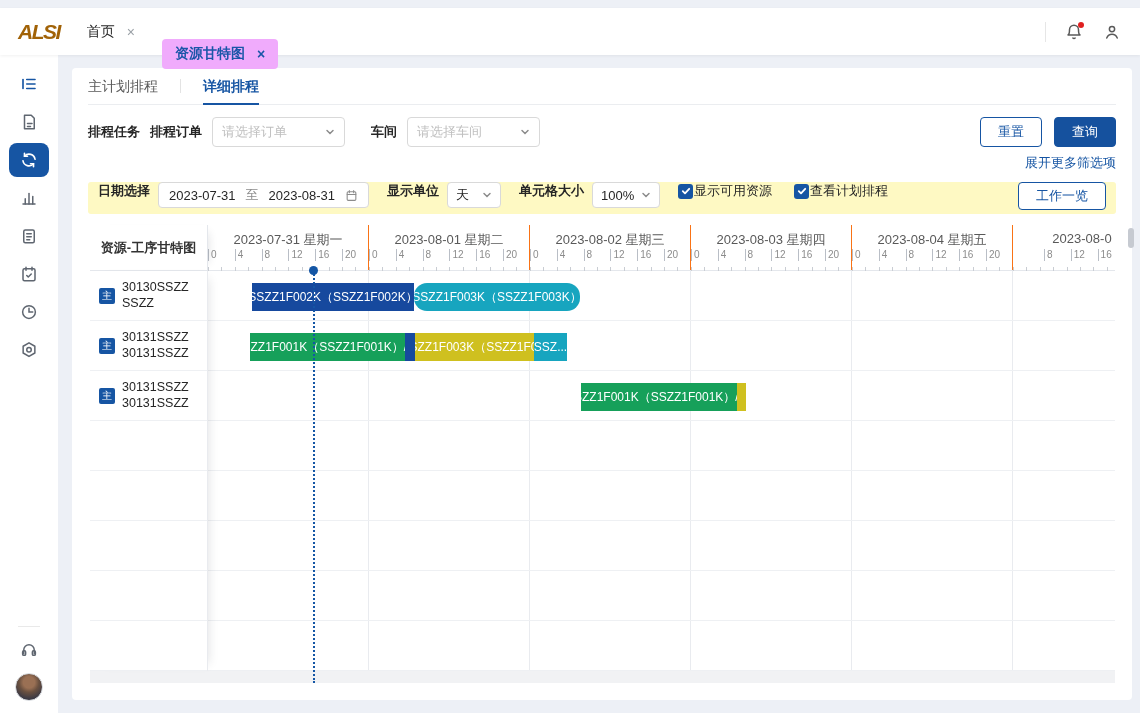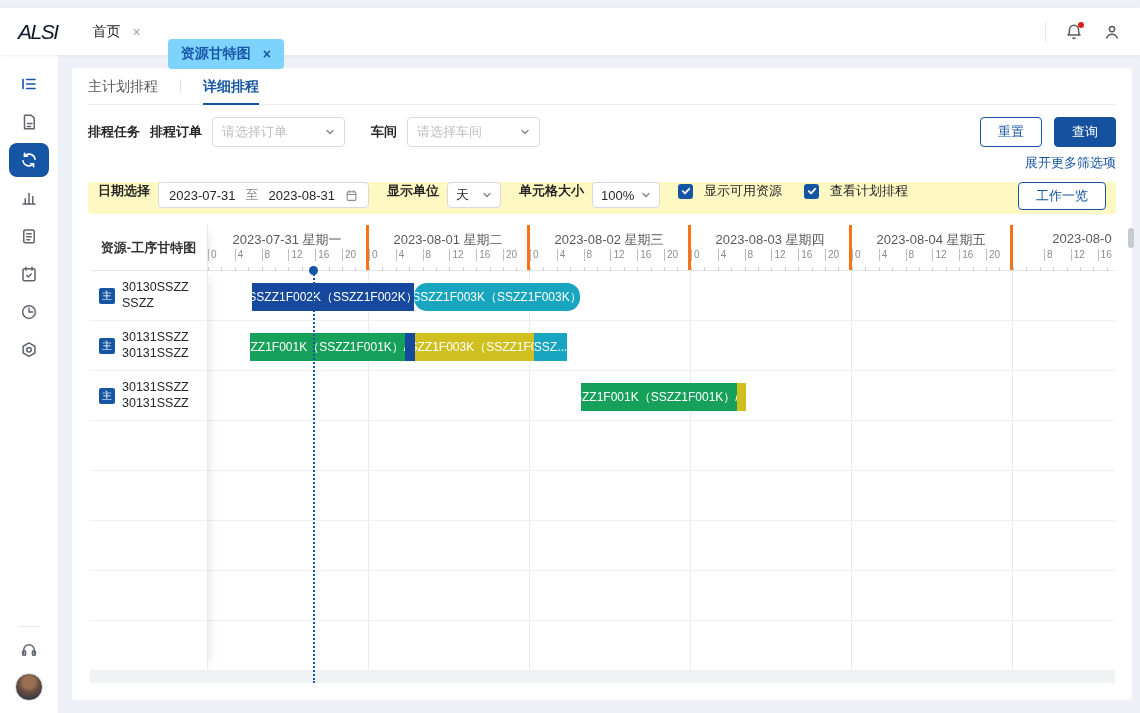--- a/index.html
+++ b/index.html
@@ -2,26 +2,26 @@
 <html><head>
 <meta charset="utf-8">
 <style>
   * { margin:0; padding:0; box-sizing:border-box; }
   html,body { width:1140px; height:713px; overflow:hidden; }
   body { background:#edf0f6; font-family:"Liberation Sans", sans-serif; position:relative; color:#262626; }
 
   
   .topbar { position:absolute; top:8px; left:0; width:1140px; height:47px; background:#fff;
             display:flex; align-items:center; padding:0 18px; box-shadow:0 1px 3px rgba(0,0,0,.06); z-index:20; }
-  .logo { font-style:italic; font-weight:normal; font-size:21px; color:#0f172a; letter-spacing:-1.5px; margin-right:22px; }
+  .logo { font-style:italic; font-weight:bold; font-size:21px; color:#a16207; letter-spacing:-1.5px; margin-right:14px; }
   .top-tabs { display:flex; align-items:center; gap:14px; }
   .top-tab { display:flex; align-items:center; gap:12px; font-size:14px; color:#262626;
              padding:6px 13px; border-radius:4px; cursor:pointer; }
   .top-tab .close { font-size:14px; color:#9aa0a6; line-height:1; }
-  .top-tab.active { background:#7dd3fc; color:#1a56a8; font-weight:bold;margin-top:44px; }
+  .top-tab.active { background:#f0abfc; color:#1a56a8; font-weight:bold;margin-top:44px; }
   .top-tab.active .close { color:#1a56a8; }
   .topbar-right { margin-left:auto; display:flex; align-items:center; gap:18px; }
   .vdiv { width:1px; height:20px; background:#e6e6e6; }
   .icon-btn { position:relative; width:20px; height:20px; display:flex; align-items:center; justify-content:center; cursor:pointer; }
   .badge-dot { position:absolute; top:0px; right:0px; width:6px; height:6px; border-radius:50%; background:#e02020; }
 
   
   .sidebar { position:absolute; top:55px; left:0; width:58px; height:658px; background:#fff;
              display:flex; flex-direction:column; align-items:center; padding-top:12px; z-index:10; }
   .side-item { width:40px; height:34px; margin-bottom:4px; border-radius:8px;
@@ -55,32 +55,32 @@
 
   .toolbar { position:absolute; top:114px; left:16px; right:16px; height:32px; background:#fef9c3; border-radius:3px;
              display:flex; align-items:flex-start; padding:0 10px; }
   .t-label { font-size:13px; font-weight:bold; color:#262626; margin-right:8px; white-space:nowrap; }
   .date-box { height:26px; background:#fff; border:1px solid #d9d9d9; border-radius:4px; display:flex;
               align-items:center; gap:10px; padding:0 10px; font-size:13px; color:#262626; margin-right:18px; cursor:pointer; }
   .date-sep { color:#8c8c8c; }
   .t-select { height:26px; background:#fff; border:1px solid #d9d9d9; border-radius:4px; display:flex;
               align-items:center; justify-content:space-between; padding:0 8px; font-size:13px; color:#262626;
               margin-right:18px; cursor:pointer; }
-  .cb-group { display:flex; align-items:center; gap:11px; margin-right:22px; cursor:pointer; }
+  .cb-group { display:flex; align-items:center; gap:1px; margin-right:22px; cursor:pointer; }
   .cb { width:15px; height:15px; border-radius:3px; background:#1655a3; display:flex; align-items:center; justify-content:center; }
   .cb-label { font-size:13px; color:#262626; }
   .toolbar .btn-work { margin-left:auto; height:28px; }
 
   
   .gantt { position:absolute; left:18px; top:157px; width:1025px; height:458px; background:#fff; }
   .g-header { display:flex; height:46px; border-bottom:1px solid #e4e7ec; }
   .g-corner { width:118px; flex:0 0 118px; border-right:1px solid #e4e7ec; display:flex; align-items:center;
               justify-content:center; font-size:13px; font-weight:bold; color:#333;
               box-shadow:8px 0 10px -8px rgba(31,41,55,.15); position:relative; z-index:3; background:#fff; }
-  .g-day { width:161px; flex:0 0 161px; border-right:3px solid #f97316; }
+  .g-day { width:161px; flex:0 0 161px; border-right:1px solid #f97316; }
   .g-day.partial { width:102px; flex:0 0 102px; border-right:none; }
   .g-day-label { height:22px; padding-top:6px; text-align:center; font-size:13px; color:#595959; white-space:nowrap; overflow:hidden; }
   .g-ticks { height:24px; display:flex; position:relative; }
   .g-ticks::after { content:""; position:absolute; left:0; right:0; bottom:0; height:4px;
                     background:repeating-linear-gradient(to right,#c9cdd3 0 1px,transparent 1px 13.4px); }
   .g-tick { width:26.8px; flex:0 0 26.8px; font-size:10px; color:#8c8c8c; border-left:1px solid #b9bec6;
             padding-left:2px; height:12px; margin-top:2px; line-height:12px; }
   .g-day.partial .g-ticks { padding-left:31px; }
 
   .g-body { position:absolute; top:46px; left:0; right:0; bottom:12px; }

